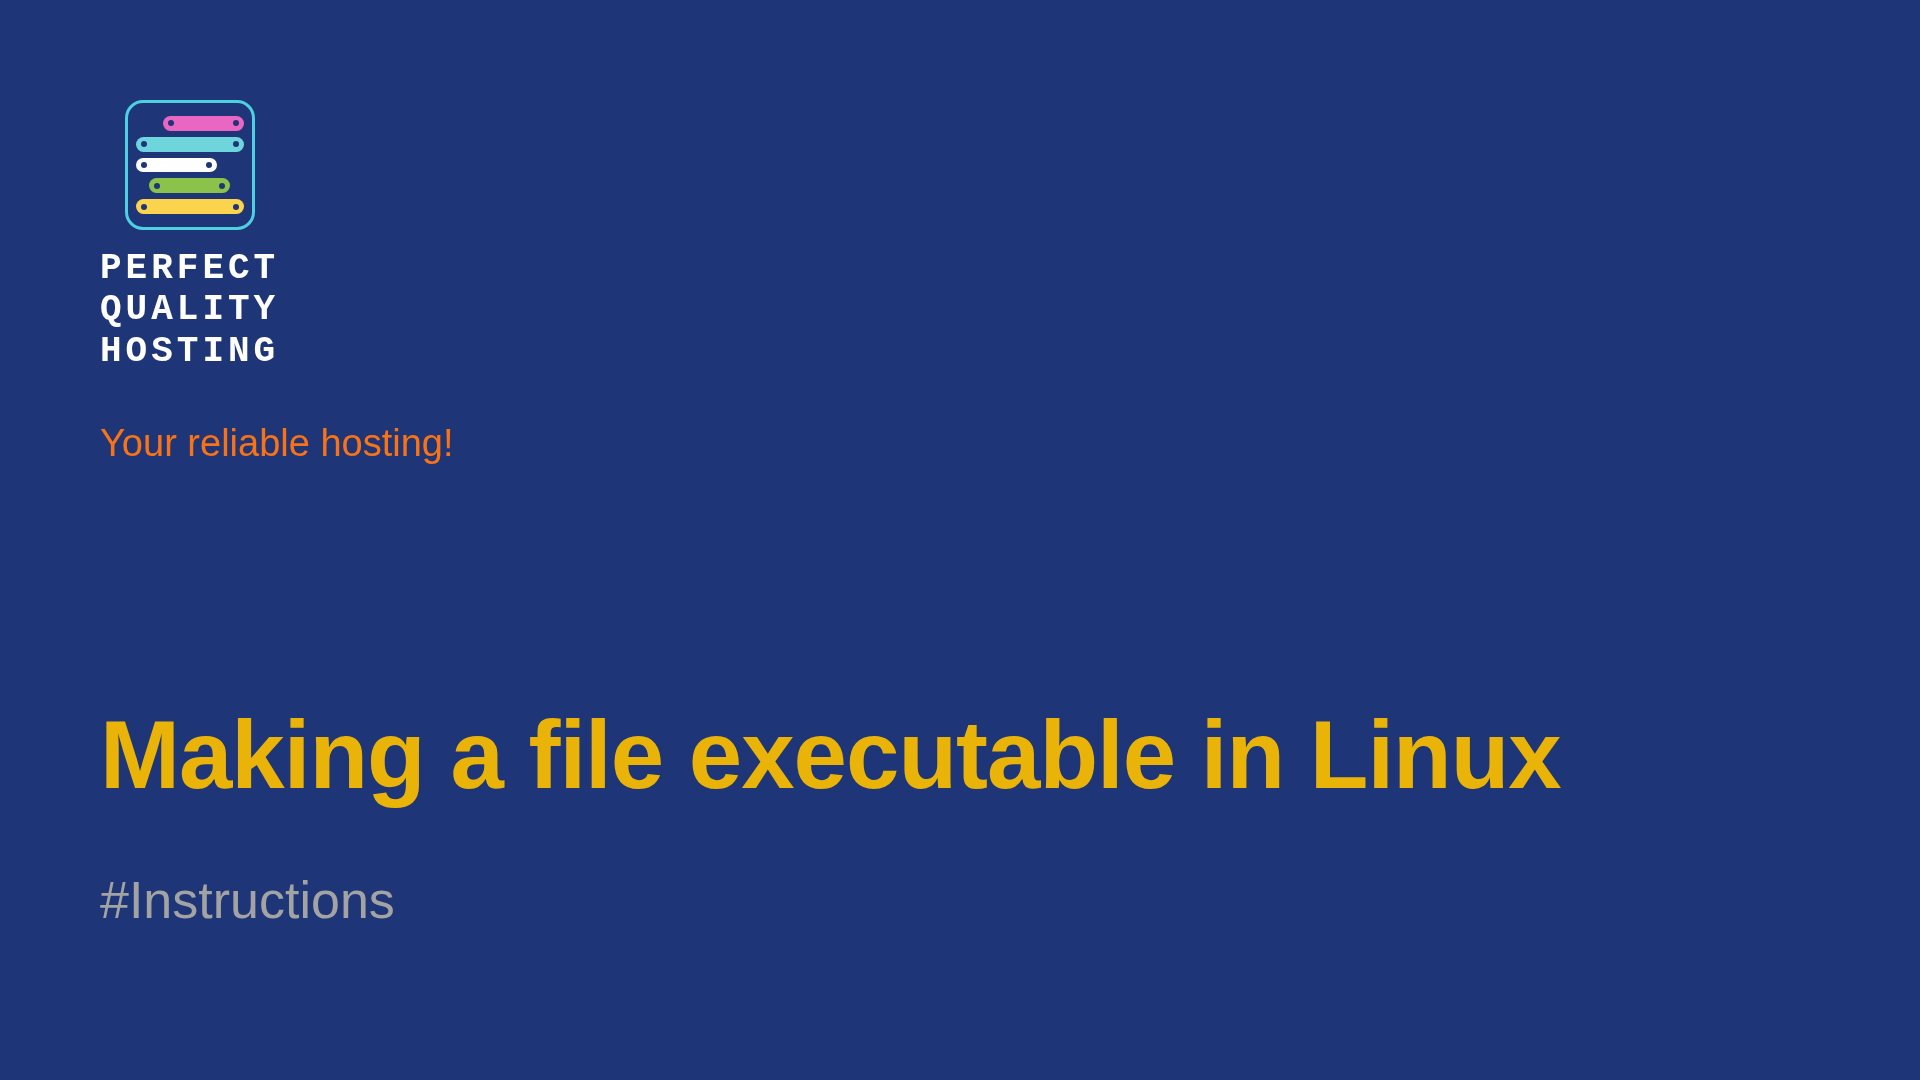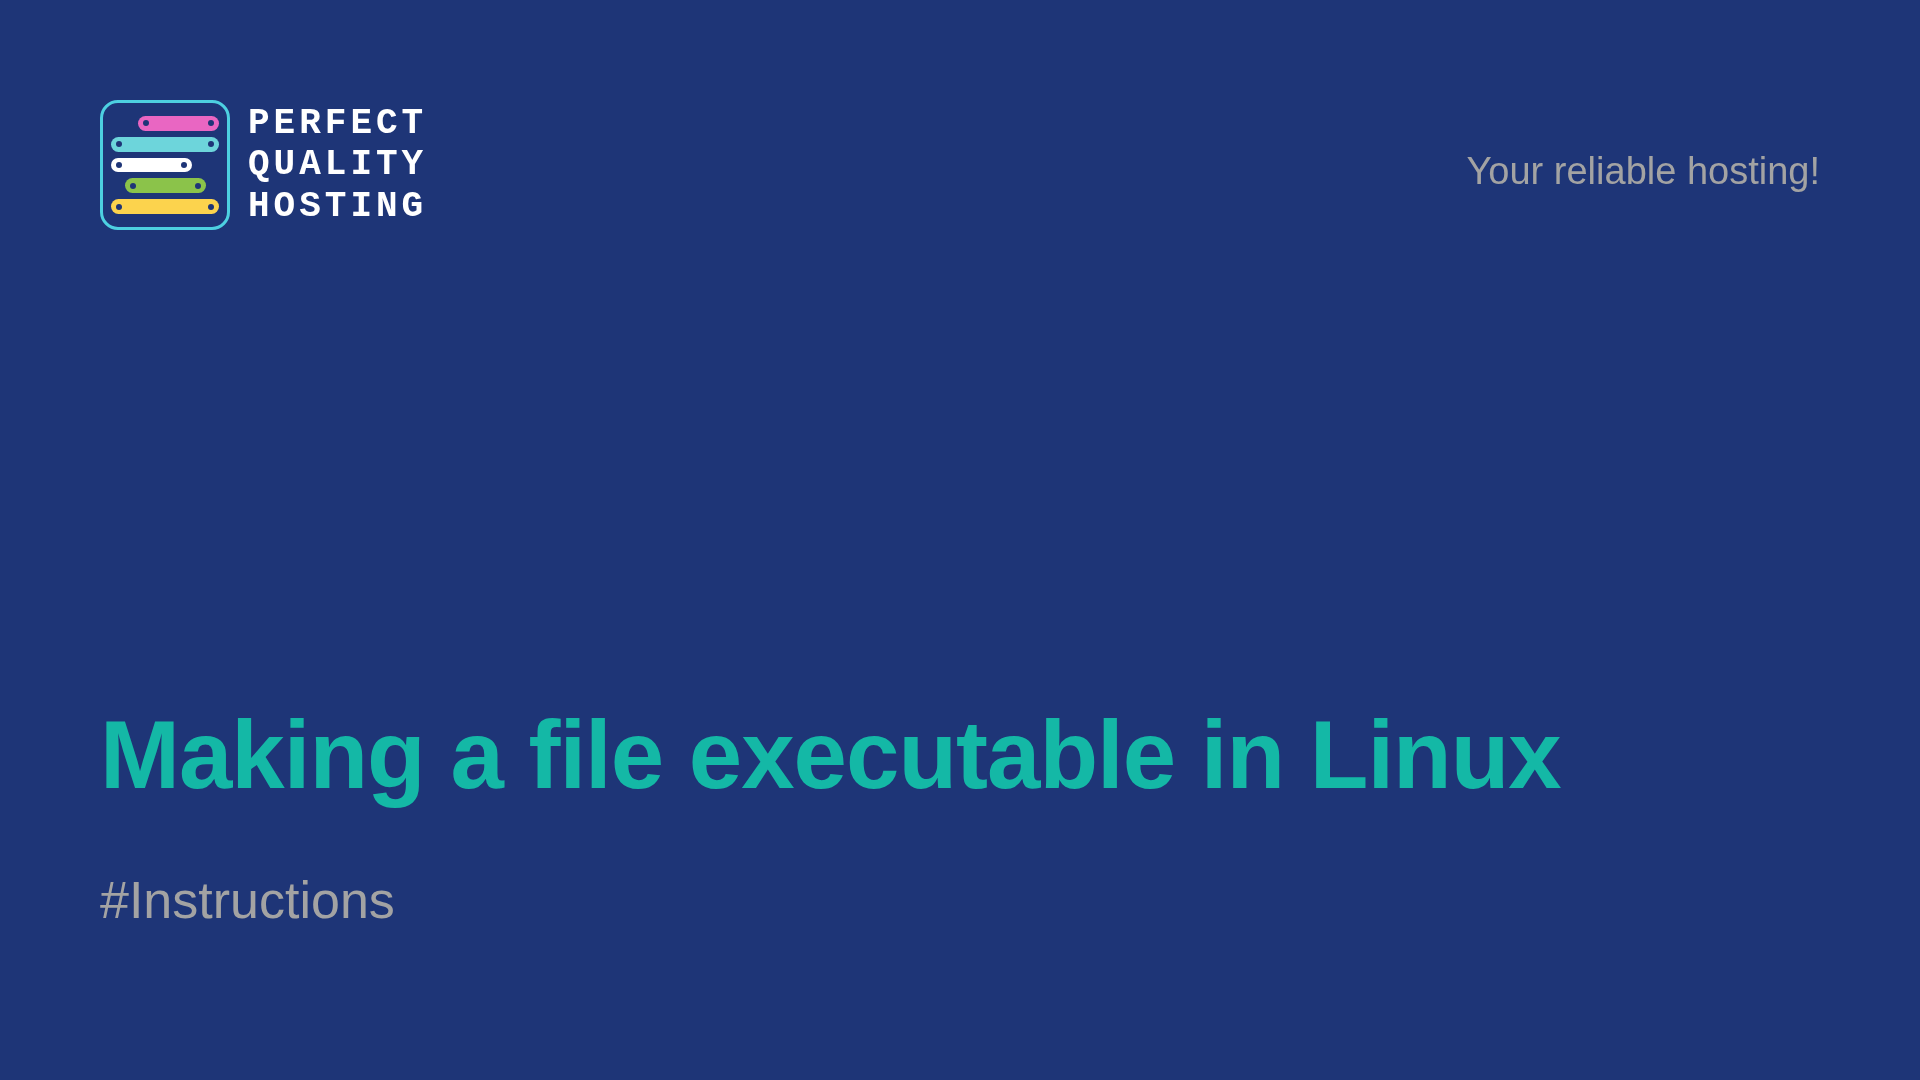--- a/index.html
+++ b/index.html
@@ -1,18 +1,19 @@
 <!DOCTYPE html>
 <html><head>
   <meta charset="utf-8">
   <style>
     * {
       margin: 0;
       padding: 0;
       box-sizing: border-box;
+      flex-direction: column;
     }
     body {
       width: 1920px;
       height: 1080px;
       background-color: #1e3577;
       font-family: Arial, Helvetica, sans-serif;
       position: relative;
       overflow: hidden;
     }
     .header {
@@ -63,32 +64,32 @@
     .logo-text {
       color: #ffffff;
       font-family: 'Courier New', monospace;
       font-weight: bold;
       font-size: 36px;
       line-height: 1.15;
       letter-spacing: 4px;
       text-transform: uppercase;
     }
     .tagline {
-      color: #a3a3a3;
+      color: #f97316;
       font-size: 38px;
       font-weight: 400;
       margin-top: 50px;
     }
     .main-content {
       position: absolute;
       left: 100px;
       bottom: 150px;
     }
     .title {
-      color: #14b8a6;
+      color: #eab308;
       font-size: 96px;
       font-weight: 800;
       letter-spacing: -1px;
       margin-bottom: 60px;
     }
     .category {
       color: #a3a3a3;
       font-size: 52px;
       font-weight: 400;
     }

